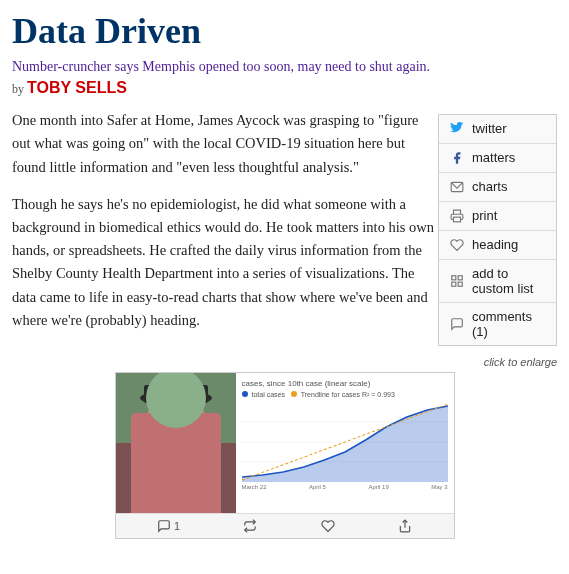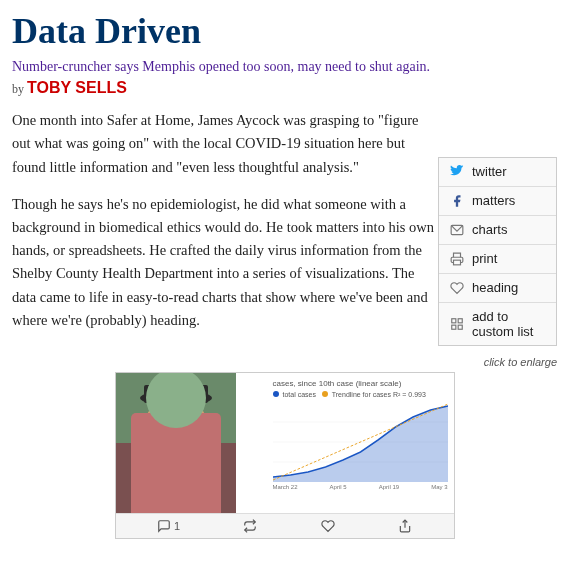--- a/index.html
+++ b/index.html
@@ -96,21 +96,20 @@
     .image-container {
       border: 1px solid #ccc;
       background: #fff;
       position: relative;
       width: 340px;
       margin: 0 auto;
     }
     .image-inner {
       display: flex;
       position: relative;
-      gap: 31px;
     }
     .photo-left {
       width: 120px;
       height: 140px;
       background: linear-gradient(135deg, #5a7a5a 0%, #8aaa8a 30%, #c97070 60%, #a05050 100%);
       flex-shrink: 0;
       position: relative;
       overflow: hidden;
     }
     
@@ -261,20 +260,28 @@
     <div class="sidebar-item">
       <span class="sidebar-icon">
         <svg width="14" height="14" viewBox="0 0 24 24" fill="none" stroke="#777" stroke-width="2">
             <rect x="3" y="3" width="7" height="7"></rect>
             <rect x="14" y="3" width="7" height="7"></rect>
             <rect x="14" y="14" width="7" height="7"></rect>
             <rect x="3" y="14" width="7" height="7"></rect>
           </svg>
       </span>
       <span>add to custom list</span>
+    </div>
+    <div class="sidebar-item">
+      <span class="sidebar-icon">
+        <svg width="14" height="14" viewBox="0 0 24 24" fill="none" stroke="#777" stroke-width="2">
+            <path d="M21 15a2 2 0 01-2 2H7l-4 4V5a2 2 0 012-2h14a2 2 0 012 2z"></path>
+          </svg>
+      </span>
+      <span>comments (1)</span>
     </div>
   </div>
 </div>
 
 <div class="image-area">
   <div class="click-to-enlarge">click to enlarge</div>
   <div class="image-container">
     <div class="image-inner">
 
       <div class="photo-left">

